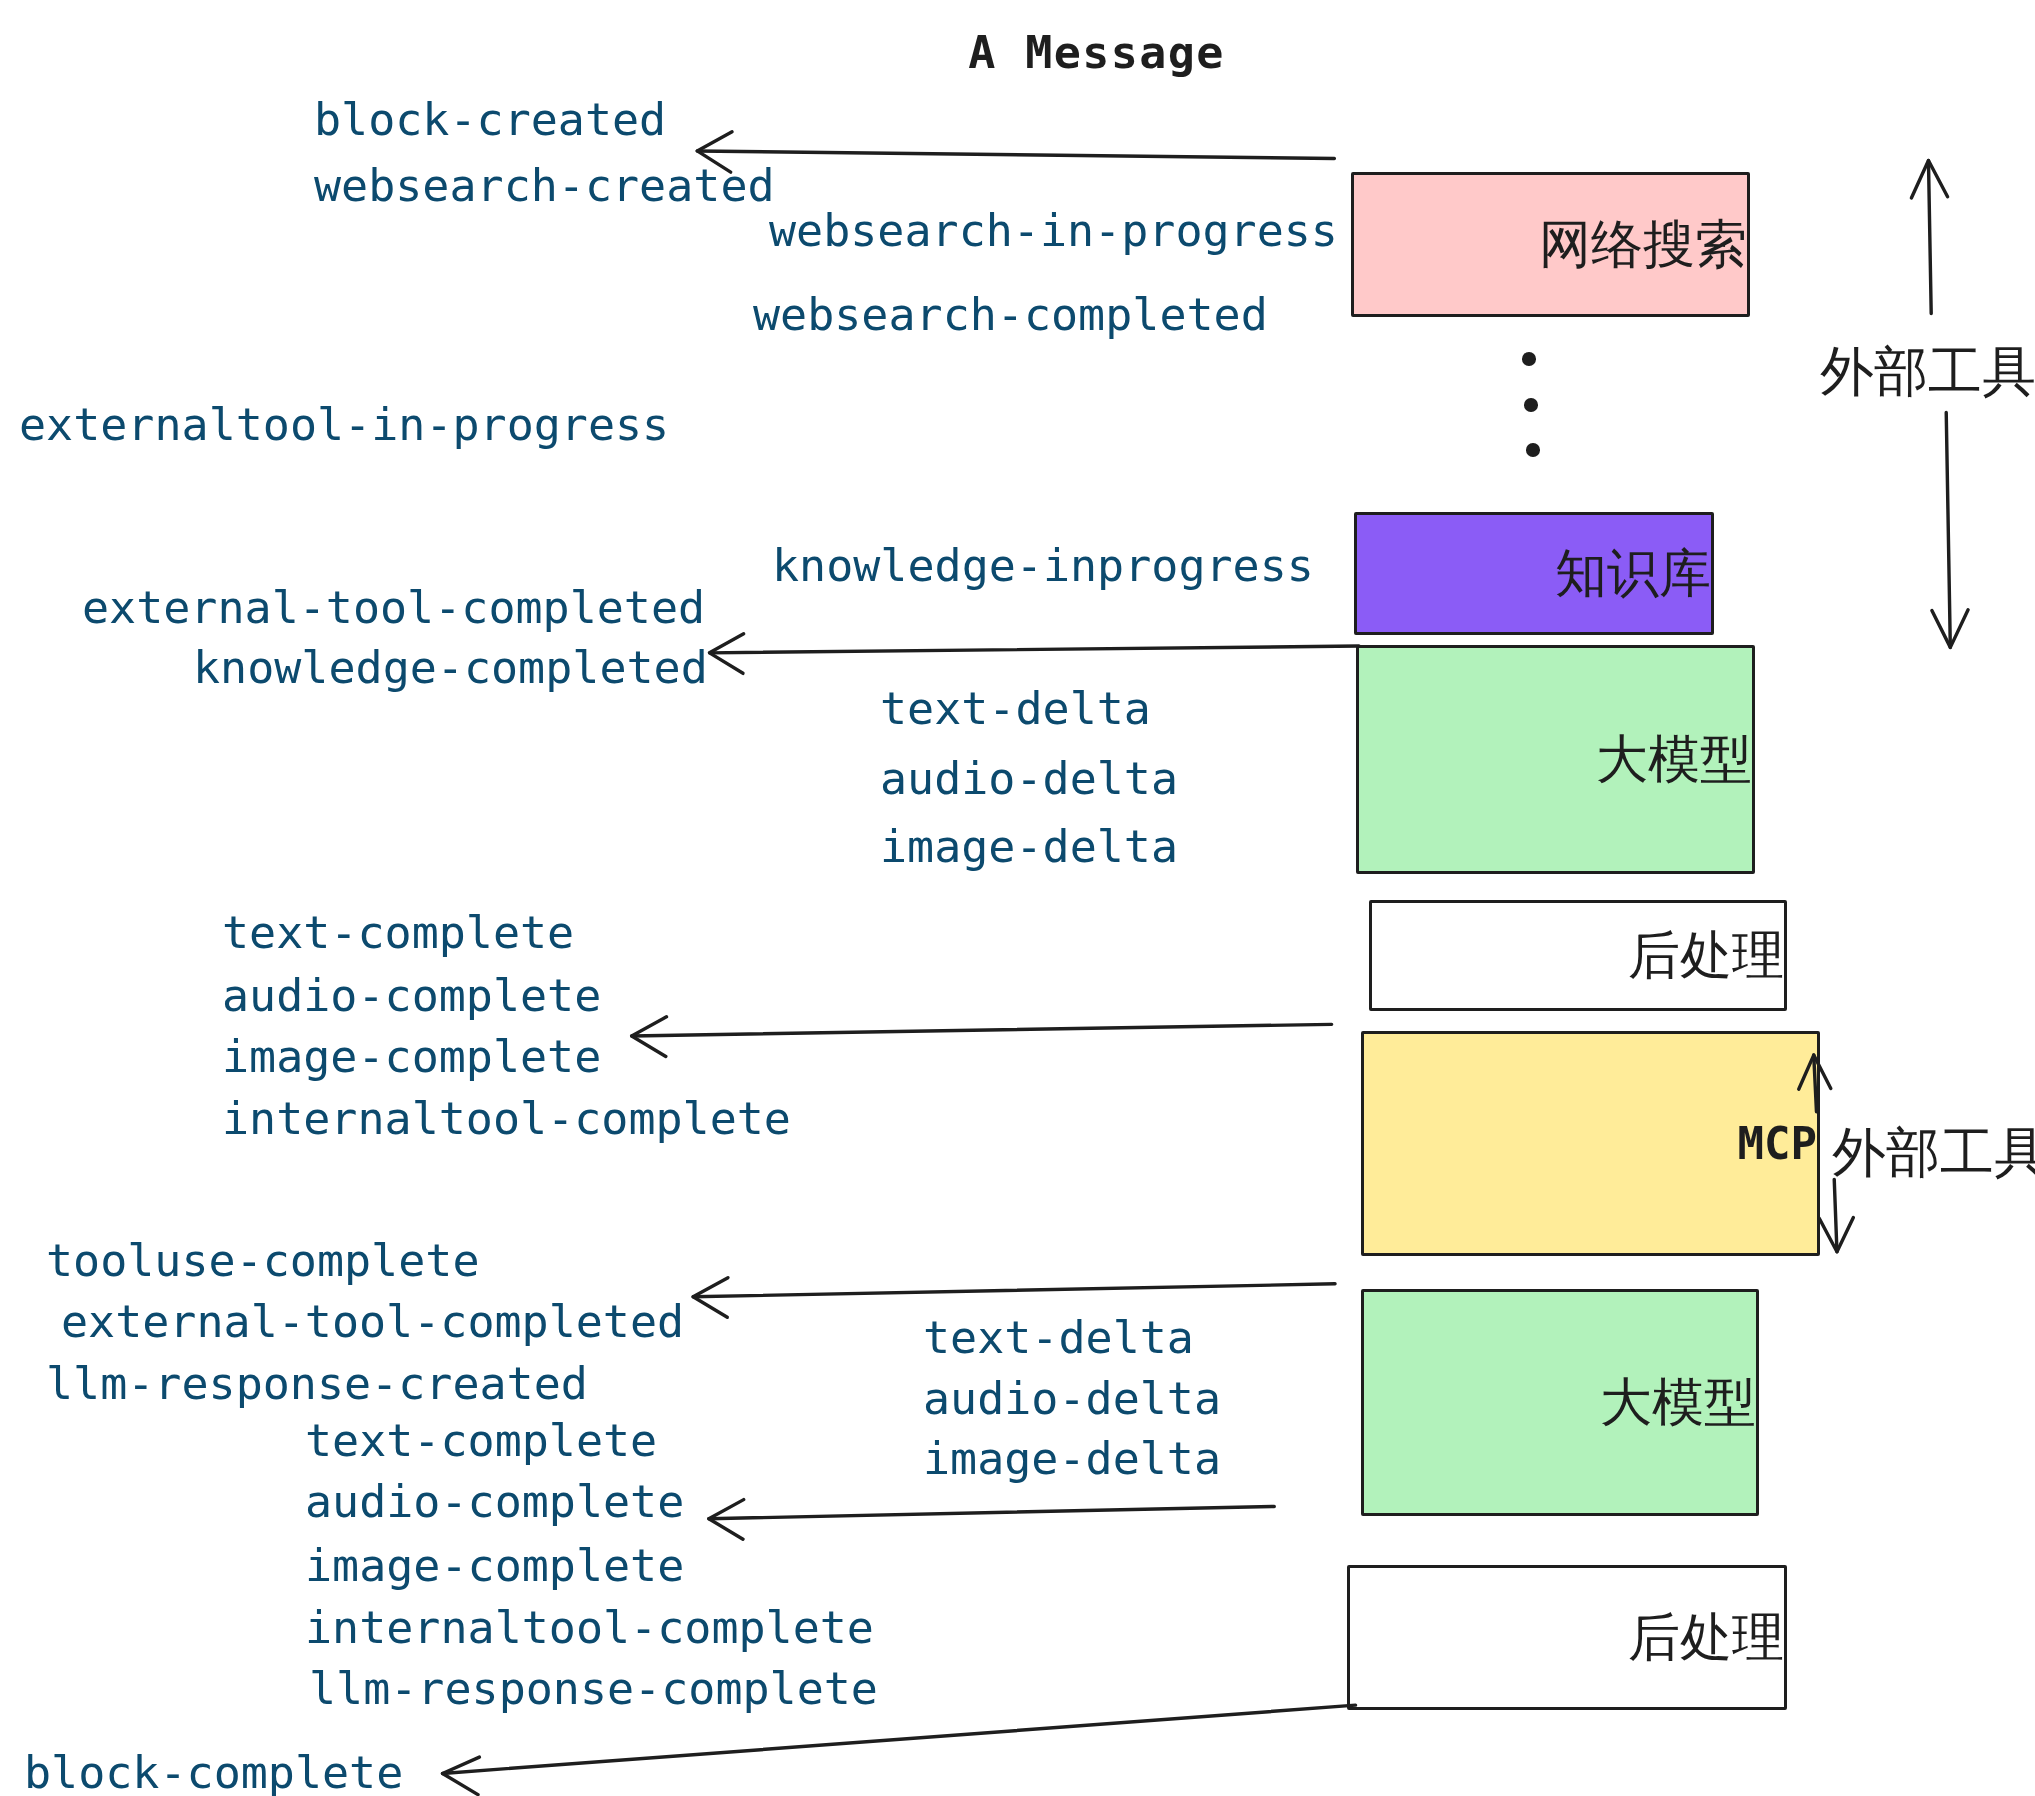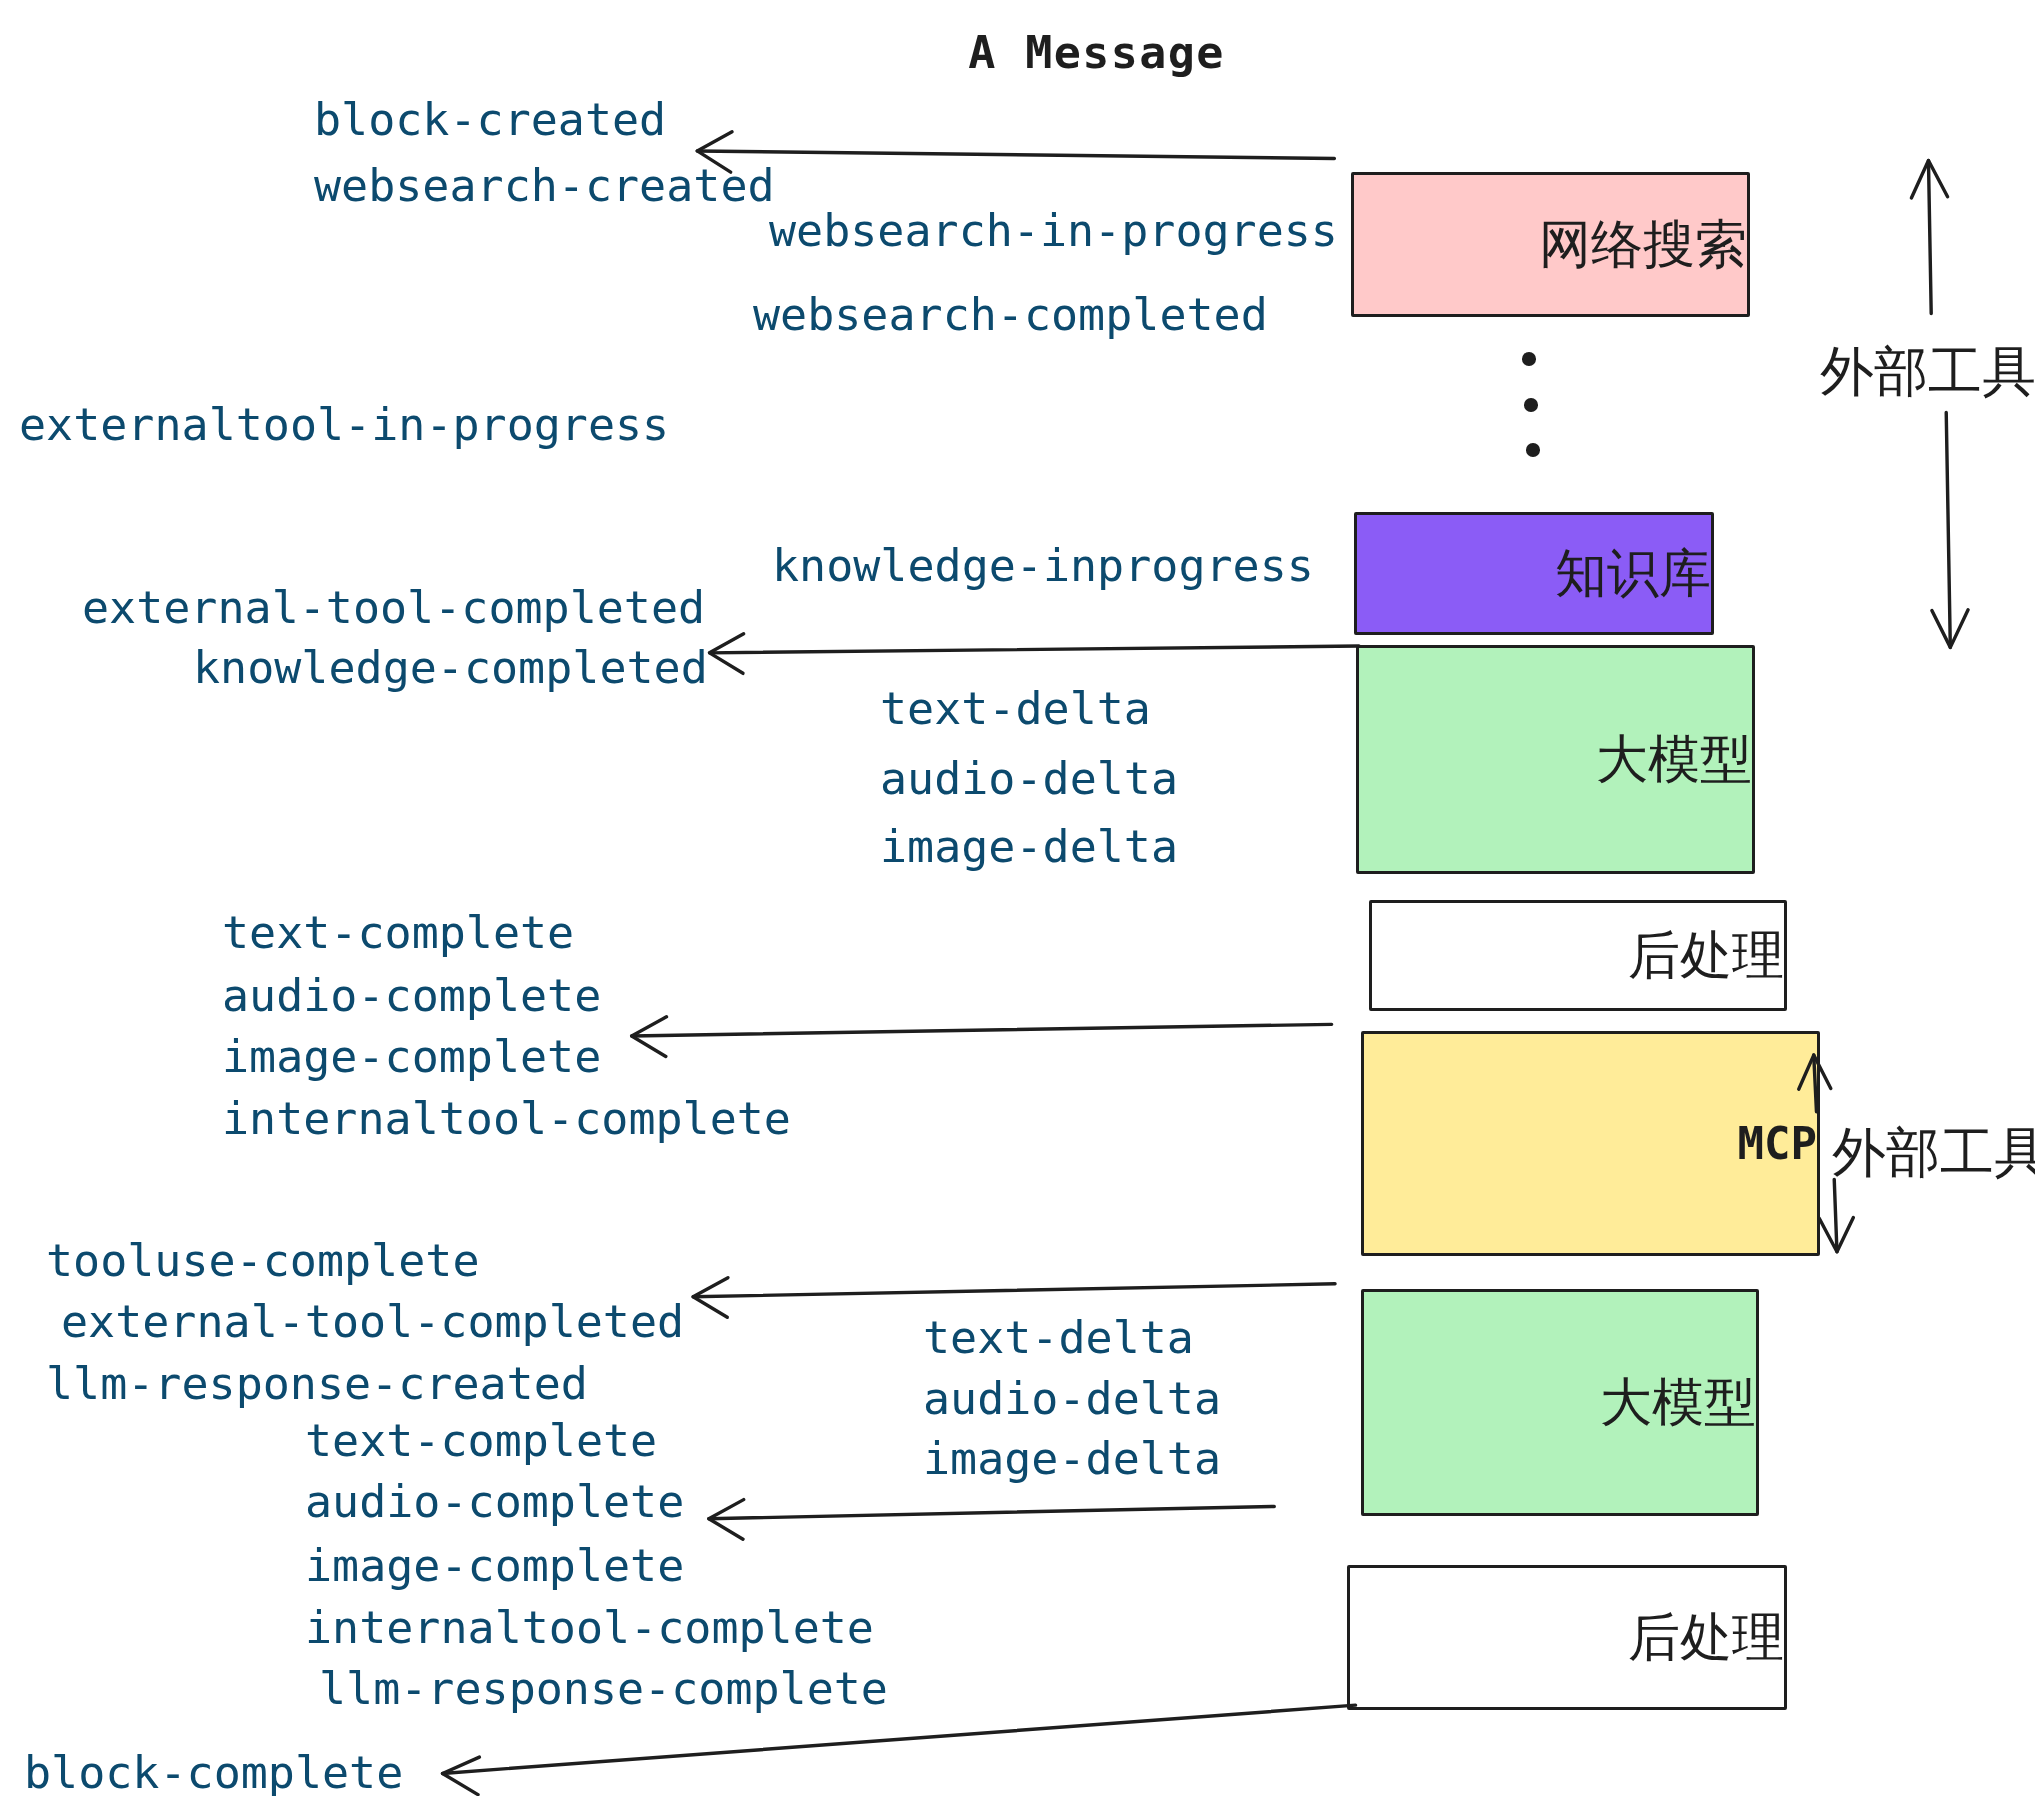--- a/index.html
+++ b/index.html
@@ -97,21 +97,21 @@
   <div class="evt" style="left:46px;top:1238px;">tooluse-complete</div>
   <div class="evt" style="left:61px;top:1299px;">external-tool-completed</div>
   <div class="evt" style="left:46px;top:1361px;">llm-response-created</div>
   <div class="evt" style="left:305px;top:1418px;">text-complete</div>
   <div class="evt" style="left:923px;top:1315px;">text-delta</div>
   <div class="evt" style="left:923px;top:1376px;">audio-delta</div>
   <div class="evt" style="left:923px;top:1436px;">image-delta</div>
   <div class="evt" style="left:305px;top:1479px;">audio-complete</div>
   <div class="evt" style="left:305px;top:1543px;">image-complete</div>
   <div class="evt" style="left:305px;top:1605px;">internaltool-complete</div>
-  <div class="evt" style="left:319px;top:1666px;">llm-response-complete</div>
+  <div class="evt" style="left:309px;top:1666px;">llm-response-complete</div>
   <div class="evt" style="left:24px;top:1750px;">block-complete</div>
 
   <div class="box" style="left: 1351px; top: 172px; width: 399px; height: 145px; background: rgb(255, 201, 201);">
     <span class="box-label">网络搜索</span>
   </div>
   <div class="box" style="left: 1354px; top: 512px; width: 360px; height: 123px; background: #8b5cf6;">
     <span class="box-label">知识库</span>
   </div>
   <div class="box" style="left: 1356px; top: 645px; width: 399px; height: 229px; background: rgb(178, 242, 187);">
     <span class="box-label">大模型</span>

